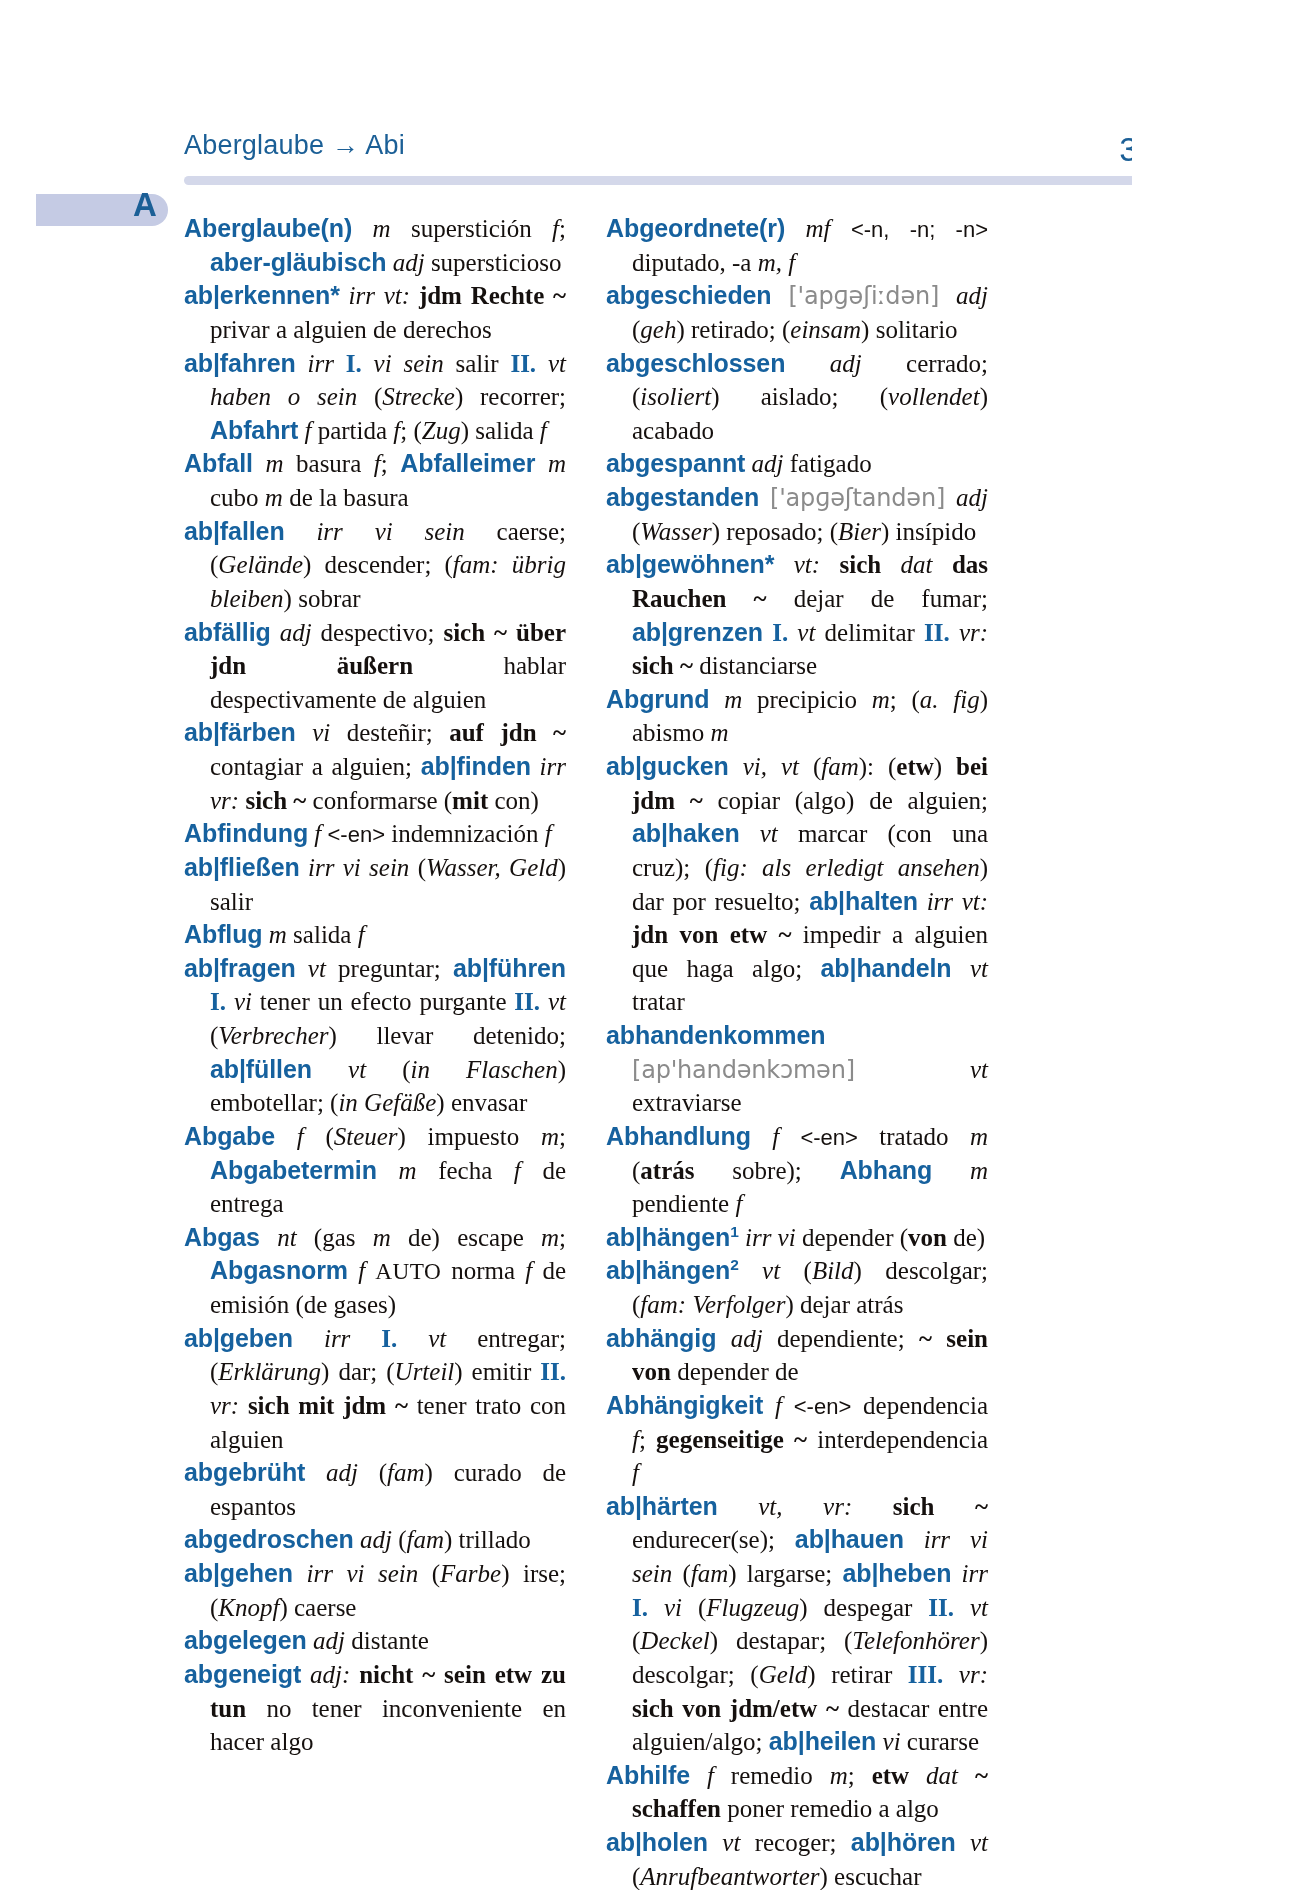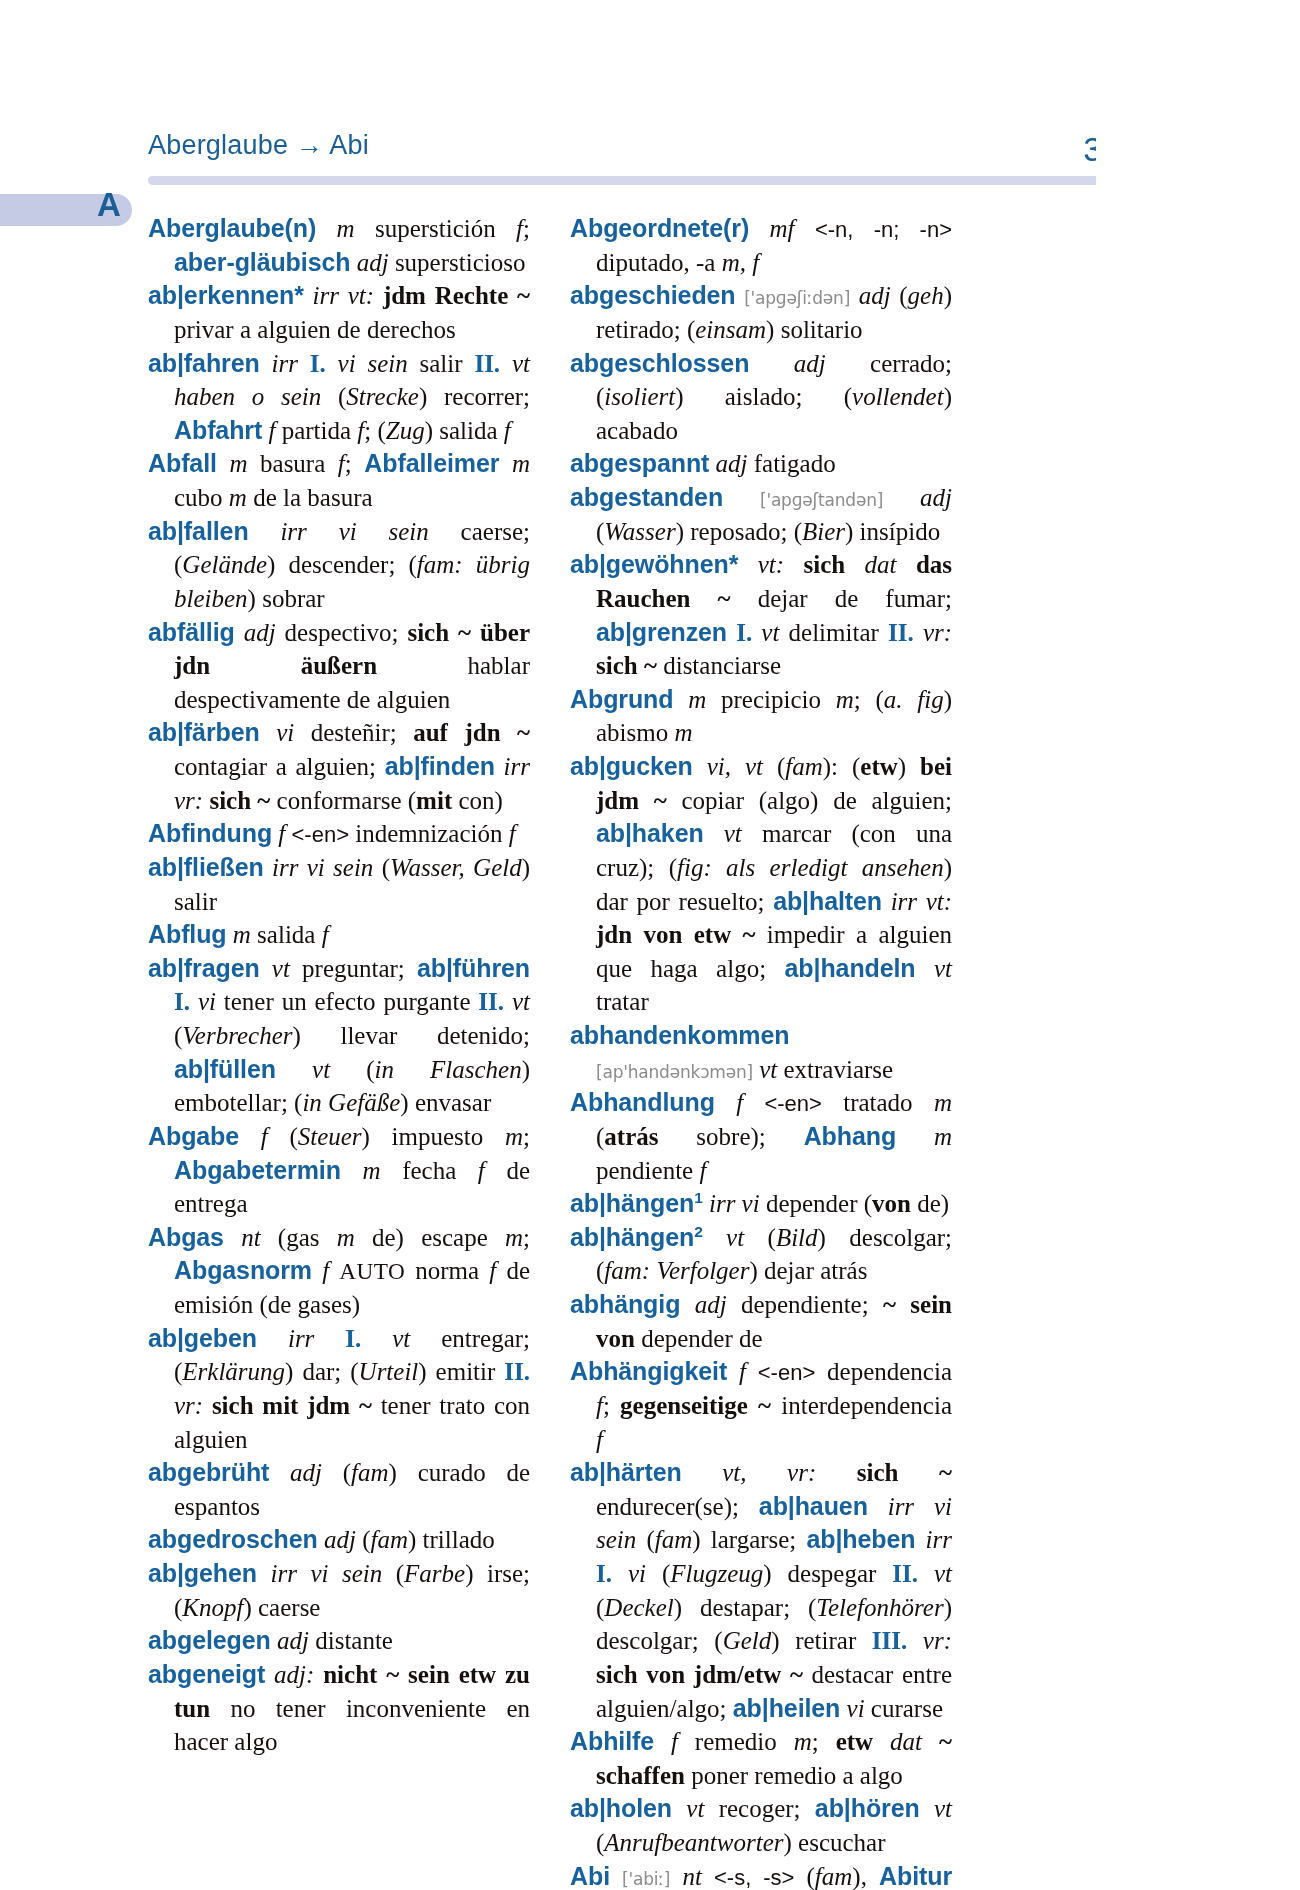--- a/index.html
+++ b/index.html
@@ -7,20 +7,21 @@
     padding: 0;
     background: #ffffff;
   }
   .page {
     position: relative;
     width: 1096px;
     height: 1890px;
     background: #ffffff;
     overflow: hidden;
     font-family: "Liberation Serif", serif;
+    margin-left: 36px;
   }
 
   
   .runhead {
     position: absolute;
     left: 148px;
     top: 130px;
     width: 1004px;
     height: 40px;
   }
@@ -111,21 +112,21 @@
   }
   .rom {
     font-weight: bold;
     color: #16619e;
   }
   .bold {
     font-weight: bold;
   }
   .ipa {
     font-family: "DejaVu Sans", sans-serif;
-    font-size: 17px;
+    font-size: 24px;
     color: #8b8b8b;
     letter-spacing: -0.2px;
   }
   .sc {
     font-variant: small-caps;
     font-size: 0.93em;
     letter-spacing: 0.4px;
   }
   .sup {
     font-size: 0.62em;

